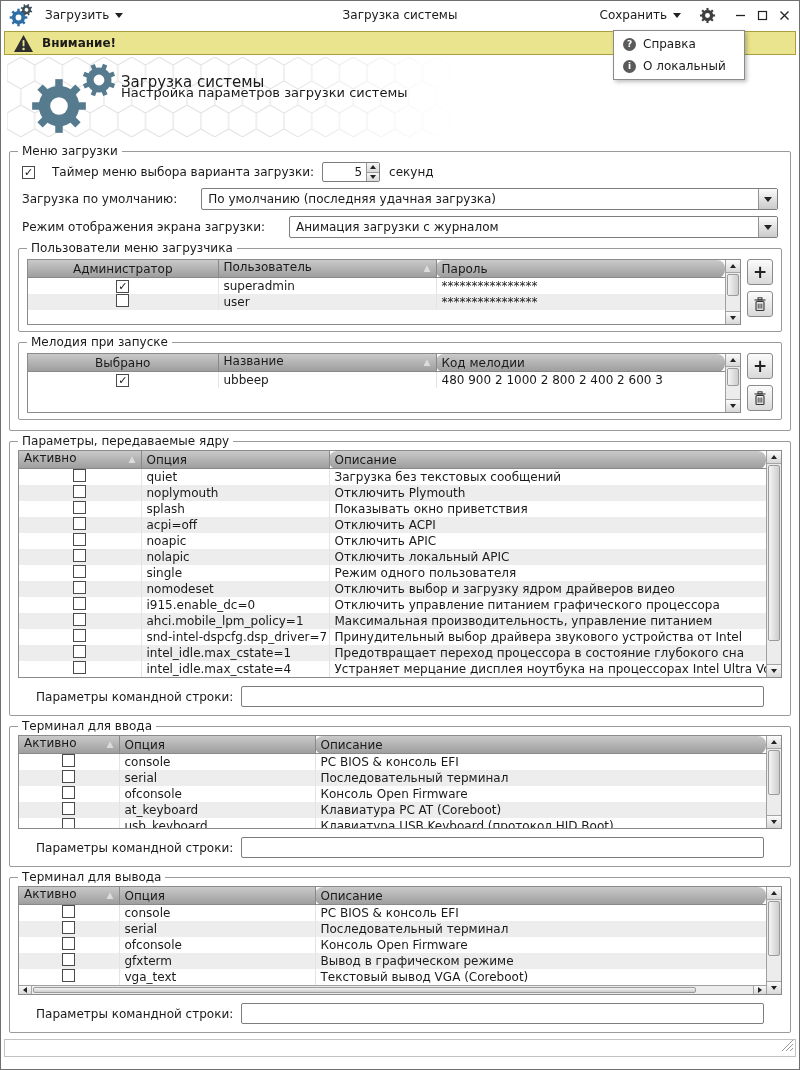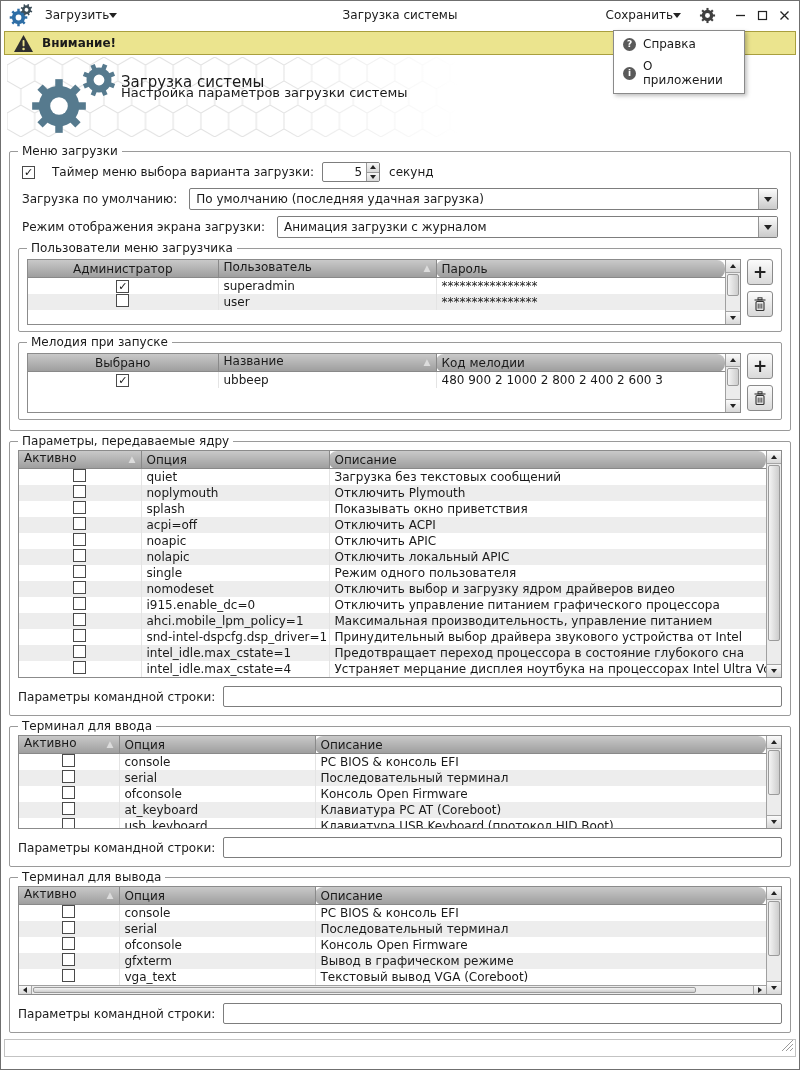--- a/index.html
+++ b/index.html
@@ -2,21 +2,21 @@
 <html><head>
 <meta charset="utf-8">
 <style>
   *{box-sizing:border-box;margin:0;padding:0;}
   html,body{width:800px;height:1070px;}
   body{font-family:"DejaVu Sans","Liberation Sans",sans-serif;font-size:12px;color:#1a1a1a;background:#fff;}
   .window{width:800px;height:1070px;border:1px solid #6f6f6f;background:#fff;position:relative;overflow:hidden;}
 
   
   .titlebar{height:28px;display:flex;align-items:center;padding:0 8px;position:relative;background:#fff;}
-  .tb-btn{display:flex;align-items:center;gap:0;padding:3px 6px;border-radius:3px;}
+  .tb-btn{display:flex;align-items:center;gap:6px;padding:3px 6px;border-radius:3px;}
   .caret{width:0;height:0;border-left:4px solid transparent;border-right:4px solid transparent;border-top:5px solid #222;}
   .tb-title{position:absolute;left:0;right:0;text-align:center;pointer-events:none;font-size:12px;}
   .tb-right{margin-left:auto;display:flex;align-items:center;gap:12px;z-index:2;}
   .tb-left{display:flex;align-items:center;gap:6px;z-index:2;}
   .win-controls{display:flex;align-items:center;gap:9px;margin-left:6px;}
   .win-btn{display:flex;align-items:center;justify-content:center;width:13px;height:13px;}
 
   
   .menu-popup{position:absolute;top:29px;right:54px;width:132px;background:#fff;border:1px solid #8a8a8a;box-shadow:2px 2px 4px rgba(0,0,0,.25);z-index:40;padding:2px 0;}
   .menu-item{display:flex;align-items:center;gap:7px;padding:4px 9px;}
@@ -49,21 +49,21 @@
   .spin-val{flex:1;text-align:right;padding:2px 4px 0 0;}
   .spin-btns{width:13px;display:flex;flex-direction:column;border-left:1px solid #999;}
   .spin-btn{flex:1;display:flex;align-items:center;justify-content:center;background:linear-gradient(#f6f6f6,#d9d9d9);}
   .spin-btn + .spin-btn{border-top:1px solid #999;}
   .tri-up{width:0;height:0;border-left:3px solid transparent;border-right:3px solid transparent;border-bottom:4px solid #222;}
   .tri-down{width:0;height:0;border-left:3px solid transparent;border-right:3px solid transparent;border-top:4px solid #222;}
   .tri-left{width:0;height:0;border-top:3px solid transparent;border-bottom:3px solid transparent;border-right:4px solid #222;}
   .tri-right{width:0;height:0;border-top:3px solid transparent;border-bottom:3px solid transparent;border-left:4px solid #222;}
 
   
-  .combo{flex:1;height:22px;margin-left:12px;border:1px solid #7d7d7d;border-radius:2px;background:#fff;display:flex;align-items:center;overflow:hidden;}
+  .combo{flex:1;height:22px;margin-left:24px;border:1px solid #7d7d7d;border-radius:2px;background:#fff;display:flex;align-items:center;overflow:hidden;}
   .combo-text{flex:1;padding:0 6px;white-space:nowrap;overflow:hidden;}
   .combo-btn{width:19px;height:100%;border-left:1px solid #949494;background:linear-gradient(#fbfbfb,#cacaca);display:flex;align-items:center;justify-content:center;flex:none;}
   .combo-btn .tri-down{border-left-width:4px;border-right-width:4px;border-top-width:5px;}
 
   
   .tbl-row{display:flex;align-items:flex-start;margin:0 2px;}
   .table-frame{flex:1;border:1px solid #8b8b8b;display:flex;background:#fff;overflow:hidden;}
   .t-main{flex:1;display:flex;flex-direction:column;overflow:hidden;}
   table{width:100%;border-collapse:collapse;table-layout:fixed;}
   th{background:linear-gradient(#c9c9c9,#9e9e9e);border:1px solid #898989;border-top:none;font-weight:normal;height:17px;padding:0 5px;text-align:left;overflow:hidden;white-space:nowrap;font-size:12px;}
@@ -88,21 +88,21 @@
   .sb-track{flex:1;position:relative;}
   .sb-thumb{position:absolute;background:linear-gradient(90deg,#f4f4f4,#cdcdcd);border:1px solid #9b9b9b;border-radius:2px;}
   .vscroll .sb-thumb{left:1px;right:1px;top:1px;}
   .hscroll .sb-thumb{top:1px;bottom:1px;left:1px;background:linear-gradient(#f4f4f4,#cdcdcd);}
 
   
   .tbl-btns{display:flex;flex-direction:column;gap:6px;margin-left:6px;flex:none;}
   .tool-btn{width:26px;height:26px;border:1px solid #8a8a8a;border-radius:3px;background:linear-gradient(#fbfbfb,#d9d9d9);display:flex;align-items:center;justify-content:center;font-size:17px;font-weight:bold;color:#222;}
 
   
-  .cmdline{display:flex;align-items:center;margin:8px 2px 0;}
+  .cmdline{display:flex;align-items:center;margin:8px 20px 0;}
   .cmdline input{flex:1;margin-left:8px;height:21px;border:1px solid #7d7d7d;border-radius:2px;padding:0 4px;font:inherit;background:#fff;}
 
   
   .statusbar{margin:6px 3px 0;height:18px;border:1px solid #c3c3c3;position:relative;background:#fff;}
   .grip{position:absolute;right:1px;bottom:1px;}
 </style>
 </head>
 <body>
 
 <svg width="0" height="0" style="position:absolute" aria-hidden="true">
@@ -163,21 +163,21 @@
     </div>
   </div>
 
   <div class="menu-popup">
     <div class="menu-item">
       <span class="menu-ico">?</span>
       <span>Справка</span>
     </div>
     <div class="menu-item">
       <span class="menu-ico">i</span>
-      <span>О приложении</span>
+      <span>О локальный</span>
     </div>
   </div>
 
   <div class="warning-bar">
     <svg width="21" height="19" viewBox="0 0 21 19">
       <path d="M10.5 1 L20 18 L1 18 Z" fill="#2e2e2e"></path>
       <rect x="9.6" y="6" width="1.9" height="6.3" rx="0.9" fill="#ebe48e"></rect>
       <circle cx="10.55" cy="15" r="1.25" fill="#ebe48e"></circle>
     </svg>
     <span>Внимание!</span>
@@ -416,21 +416,21 @@
                   <td>i915.enable_dc=0</td>
                   <td>Отключить управление питанием графического процессора</td>
                 </tr>
                 <tr>
                   <td class="cb-cell"><span class="checkbox"></span></td>
                   <td>ahci.mobile_lpm_policy=1</td>
                   <td>Максимальная производительность, управление питанием</td>
                 </tr>
                 <tr>
                   <td class="cb-cell"><span class="checkbox"></span></td>
-                  <td>snd-intel-dspcfg.dsp_driver=1</td>
+                  <td>snd-intel-dspcfg.dsp_driver=7</td>
                   <td>Принудительный выбор драйвера звукового устройства от Intel</td>
                 </tr>
                 <tr>
                   <td class="cb-cell"><span class="checkbox"></span></td>
                   <td>intel_idle.max_cstate=1</td>
                   <td>Предотвращает переход процессора в состояние глубокого сна</td>
                 </tr>
                 <tr>
                   <td class="cb-cell"><span class="checkbox"></span></td>
                   <td>intel_idle.max_cstate=4</td>

